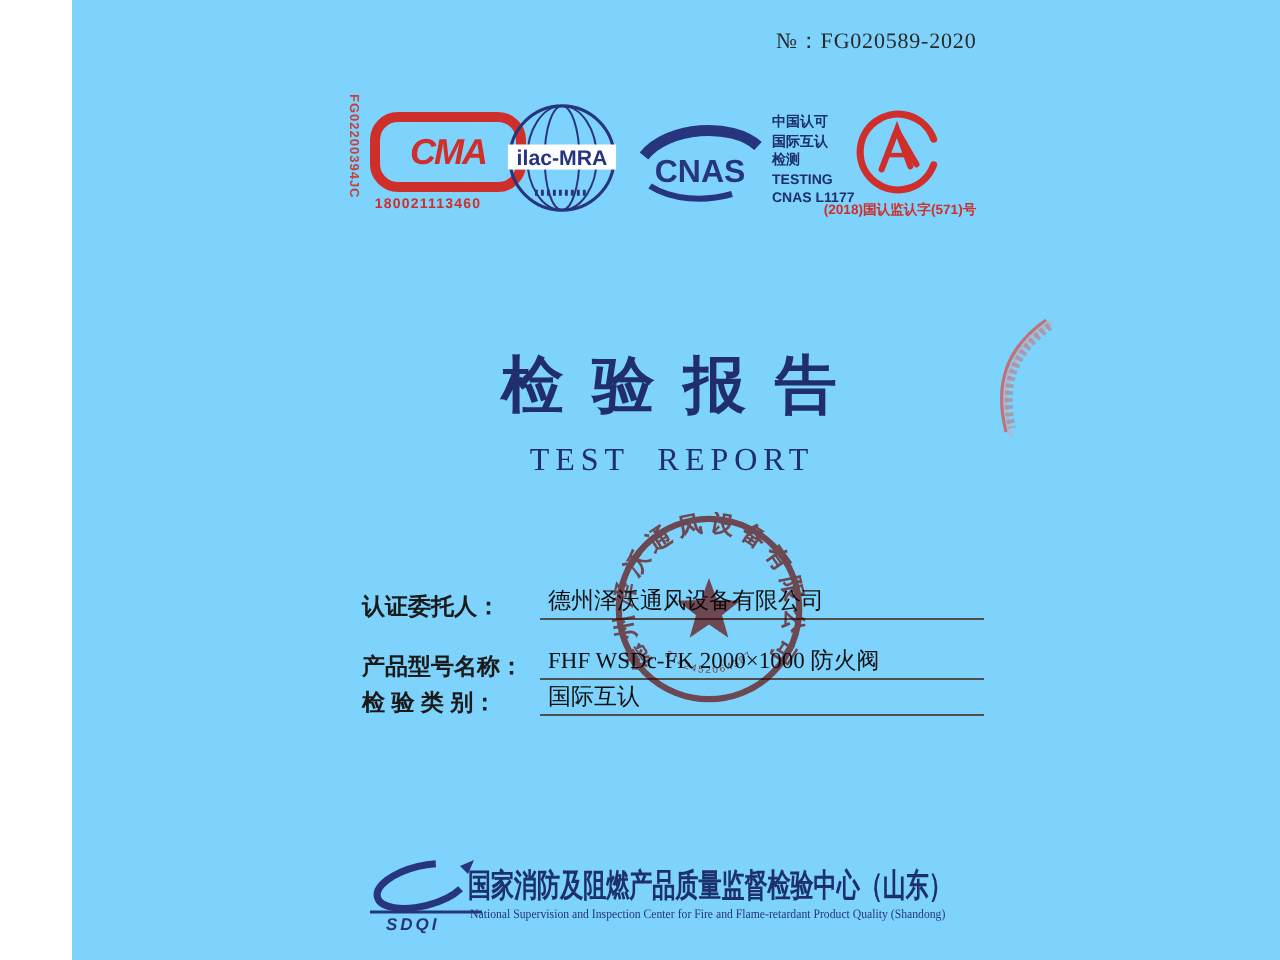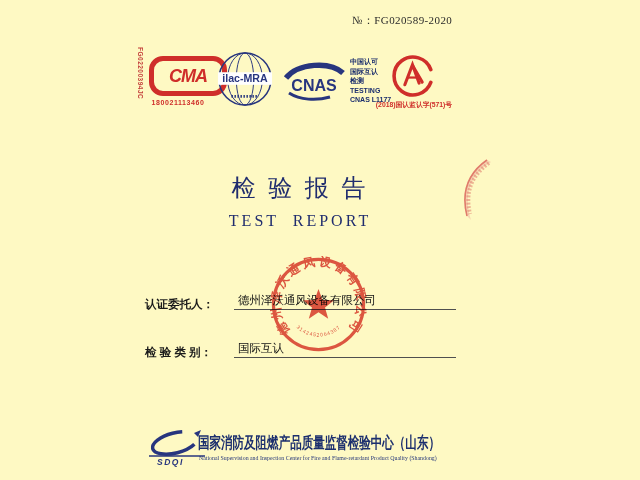--- a/index.html
+++ b/index.html
@@ -1,18 +1,18 @@
 <!DOCTYPE html>
 <html><head>
 <meta charset="utf-8">
 <style>
   html,body{margin:0;padding:0;}
   body{width:640px;height:480px;overflow:hidden;background:#ffffff;
        font-family:"Liberation Sans", sans-serif;position:relative;}
-  .page{position:absolute;inset:0;background:#fef9c3;}
+  .page{position:absolute;inset:0;background:#7dd3fc;margin-left:36px;}
 
   
   .report-no{position:absolute;left:352px;top:13px;font-family:"Liberation Serif",serif;
     font-size:11px;color:#2a2a2a;letter-spacing:.4px;}
 
   
   .side-code{position:absolute;left:137px;top:47px;writing-mode:vertical-rl;
     font-size:6.5px;color:#c4413c;letter-spacing:.5px;font-weight:bold;}
   .cma-box{position:absolute;left:149px;top:56px;width:78px;height:40px;
     border:5px solid #cf2e2a;border-radius:14px;display:flex;align-items:center;
@@ -26,21 +26,21 @@
     color:#1c2f6e;font-weight:bold;}
   .cal-logo{position:absolute;left:391px;top:54px;width:44px;height:44px;}
   .cal-number{position:absolute;left:372px;top:100px;width:84px;text-align:center;
     font-size:6.8px;color:#cf2e2a;font-weight:bold;}
 
   
   .partial-stamp{position:absolute;left:453px;top:158px;width:42px;height:66px;opacity:.75;}
 
   
   .title-wrap{position:absolute;left:110px;top:172px;width:380px;text-align:center;}
-  .title-zh{font-size:24px;font-weight:normal;color:#202d6e;letter-spacing:3px;}
+  .title-zh{font-size:31px;font-weight:bold;color:#202d6e;letter-spacing:3px;}
   .title-en{margin-top:8px;font-family:"Liberation Serif",serif;font-size:16px;
     font-weight:normal;color:#202d6e;letter-spacing:3px;word-spacing:7px;}
 
   
   .field-row{position:absolute;left:145px;height:17px;}
   .f-label{display:inline-block;font-size:11.5px;font-weight:bold;color:#1a1a1a;text-align:center;}
   .f-value{position:absolute;left:89px;top:-1px;width:218px;padding-left:4px;
     border-bottom:1px solid #4f4f4f;height:16px;font-size:11.5px;color:#111;
     white-space:nowrap;}
   .f-value.model{font-family:"Liberation Serif",serif;}
@@ -109,20 +109,24 @@
 
   <div class="title-wrap">
     <div class="title-zh">检 验 报 告</div>
     <div class="title-en">TEST REPORT</div>
   </div>
 
   <div class="field-row" style="top:294px">
     <span class="f-label">认证委托人：</span>
     <span class="f-value">德州泽沃通风设备有限公司</span>
   </div>
+  <div class="field-row" style="top:324px">
+    <span class="f-label">产品型号名称：</span>
+    <span class="f-value model">FHF WSDc-FK 2000×1000 防火阀</span>
+  </div>
   <div class="field-row" style="top:342px">
     <span class="f-label">检 验 类 别：</span>
     <span class="f-value">国际互认</span>
   </div>
 
   <svg class="seal" viewBox="0 0 100 100">
     <circle cx="50" cy="50" r="46.5" fill="none" stroke="#d73a34" stroke-width="3.2"></circle>
     <defs>
       <path id="sealArcTop" d="M 17.3,73 A 40,40 0 1 1 82.8,73" fill="none"></path>
       <path id="sealArcBottom" d="M 21.4,66.5 A 33,33 0 0 0 78.6,66.5" fill="none"></path>

